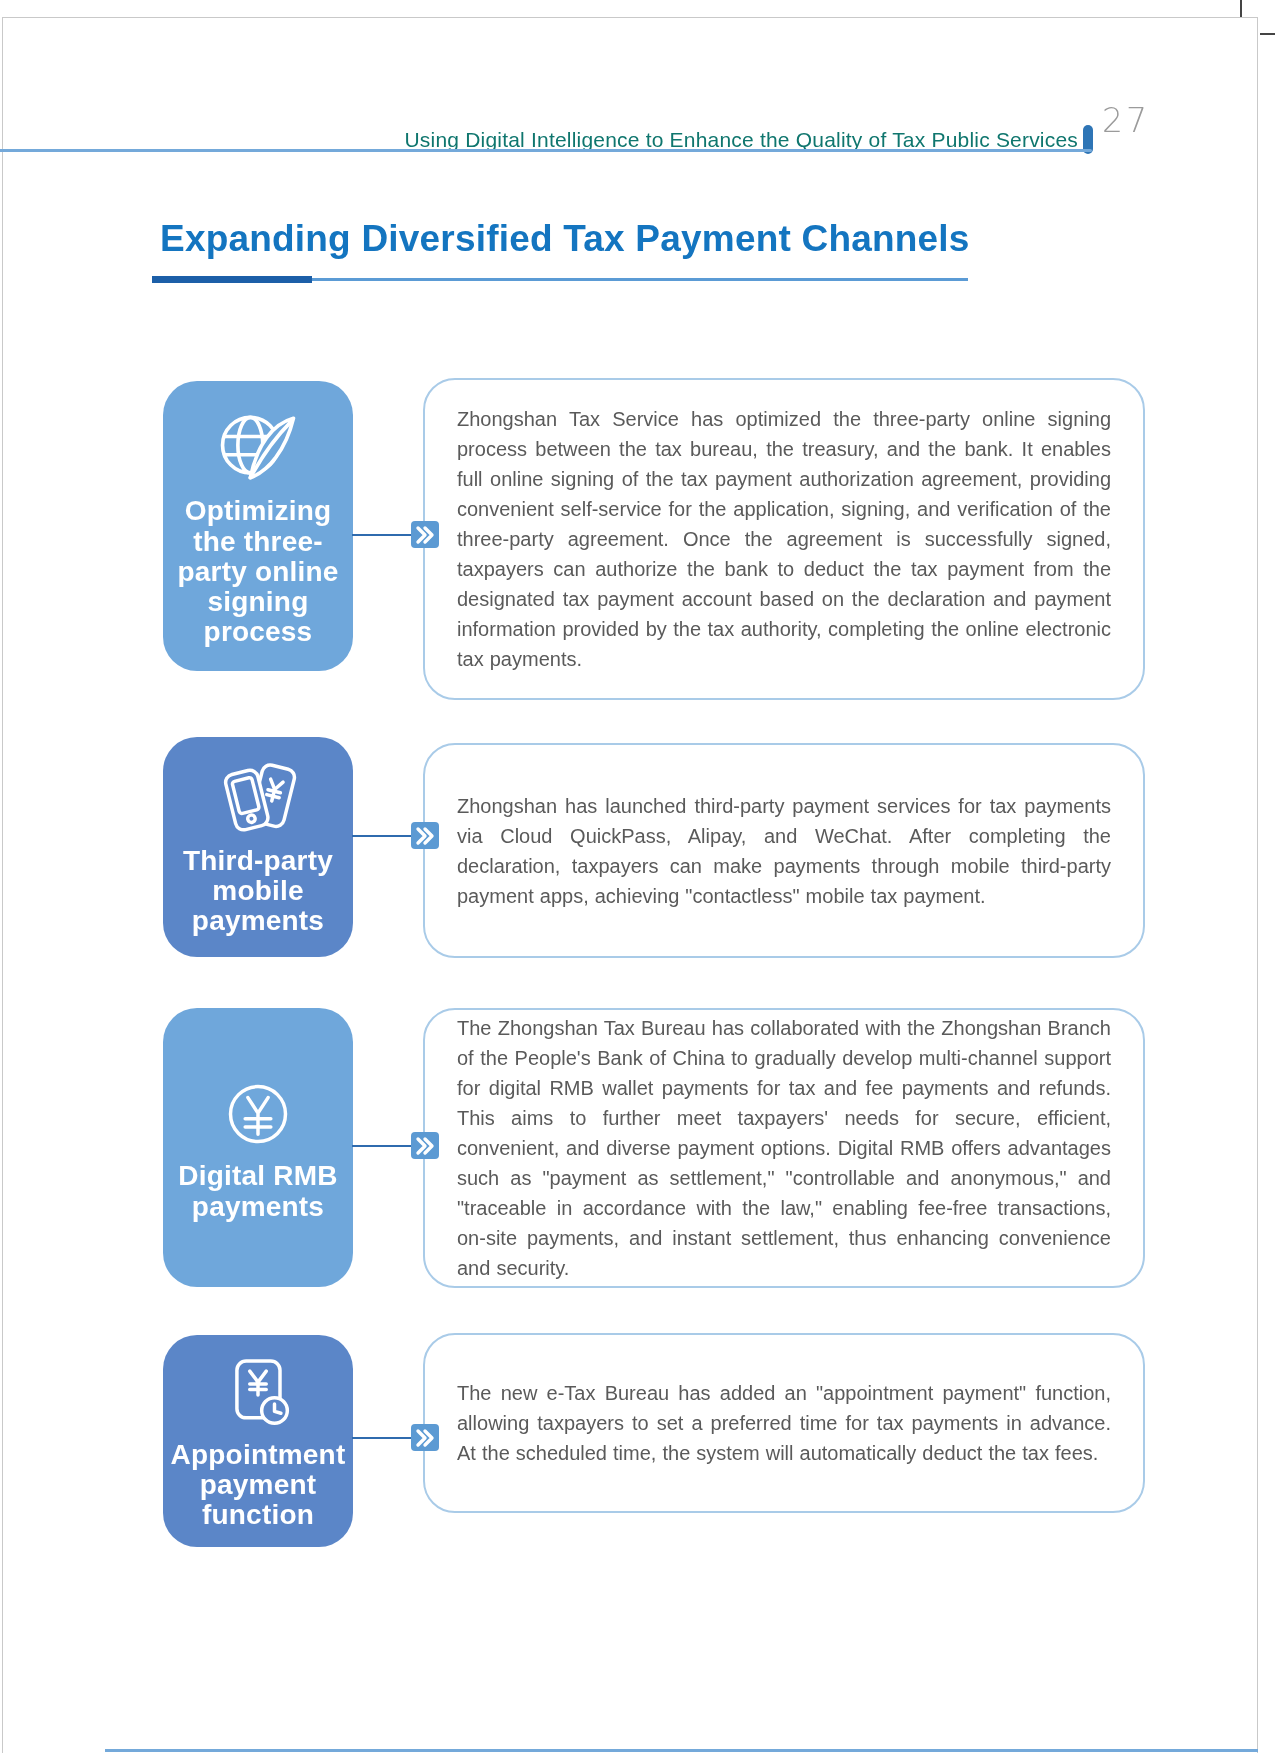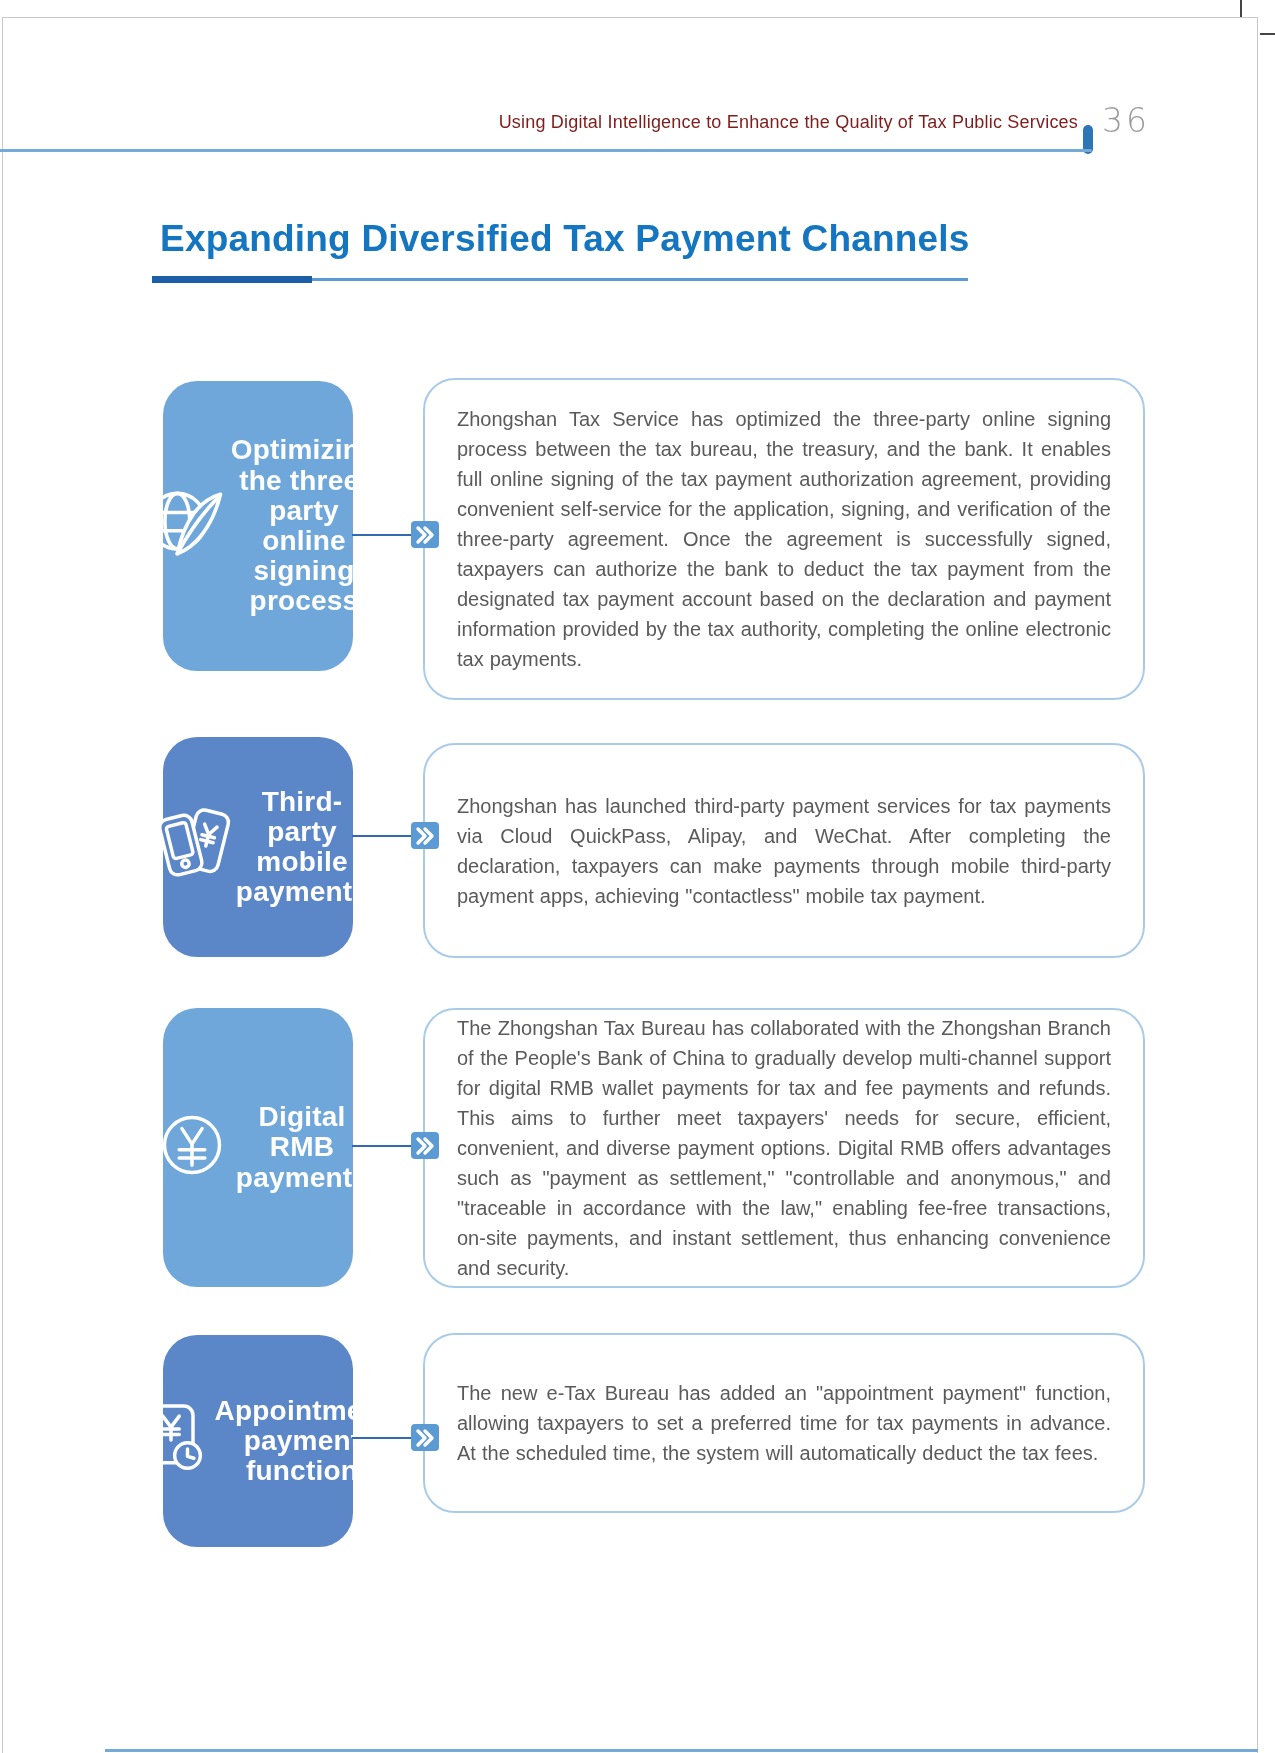--- a/index.html
+++ b/index.html
@@ -9,21 +9,21 @@
     font-family:"Liberation Sans", sans-serif; overflow:hidden;
   }
   .page-border {
     position:absolute; left:2px; top:17px; width:1256px; height:1740px;
     border:1px solid #c9c9c9; border-bottom:none;
   }
   .crop-mark-v { position:absolute; left:1240px; top:0; width:2px; height:17px; background:#444; }
   .crop-mark-h { position:absolute; left:1260px; top:33px; width:15px; height:2px; background:#444; }
 
   .header-title {
-    position:absolute; top:112px; right:197px; font-size:18px; color:#7f1d1d;
+    position:absolute; top:128px; right:197px; font-size:21px; color:#0f766e;
     letter-spacing:.2px; white-space:nowrap;
   }
   .header-bar {
     position:absolute; left:1083px; top:125px; width:10px; height:29px;
     background:#2e75b6; border-radius:5px;
   }
   .header-rule {
     position:absolute; left:0; top:149px; width:1092px; height:3px;
     background:#74a9da; border-radius:0 2px 2px 0;
   }
@@ -34,21 +34,21 @@
 
   .doc-title {
     position:absolute; left:152px; top:210px; font-size:37px; font-weight:bold;
     color:#1475c0; white-space:nowrap; letter-spacing:.2px;
   }
   .underline-thick { position:absolute; left:152px; top:276px; width:160px; height:7px; background:#1c5fa8; }
   .underline-thin  { position:absolute; left:312px; top:278px; width:656px; height:3px; background:#5b9bd5; }
 
   .label-box {
     position:absolute; left:163px; width:190px; border-radius:34px; color:#fff;
-    display:flex; align-items:center; justify-content:center; 
+    display:flex; flex-direction:column; align-items:center; justify-content:center; 
   }
   .tone-light { --box:#6fa7db; background:var(--box); }
   .tone-dark  { --box:#5b86c8; background:var(--box); }
   .label-text {
     font-size:28px; font-weight:bold; text-align:center; line-height:1.08;
     width:182px; letter-spacing:.2px;
   }
   .label-icon { flex:0 0 auto; }
 
   .connector { position:absolute; left:352px; width:62px; height:2px; background:#2f6bae; }
@@ -87,21 +87,21 @@
 </head>
 <body>
 
 <div class="page-border"></div>
 <div class="crop-mark-v"></div>
 <div class="crop-mark-h"></div>
 
 <div class="header-title">Using Digital Intelligence to Enhance the Quality of Tax Public Services</div>
 <div class="header-bar"></div>
 <div class="header-rule"></div>
-<div class="page-number">36</div>
+<div class="page-number">27</div>
 
 <h1 class="doc-title" style="margin:8px;">Expanding Diversified Tax Payment Channels</h1>
 <div class="underline-thick"></div>
 <div class="underline-thin"></div>
 
 <div id="label-1" class="label-box tone-light">
   <span class="label-icon">
     <svg width="92" height="88" viewBox="0 0 96 90">
       <circle class="icon-stroke" cx="40" cy="42" r="29"></circle>
       <ellipse class="icon-stroke" cx="40" cy="42" rx="13" ry="29"></ellipse>

